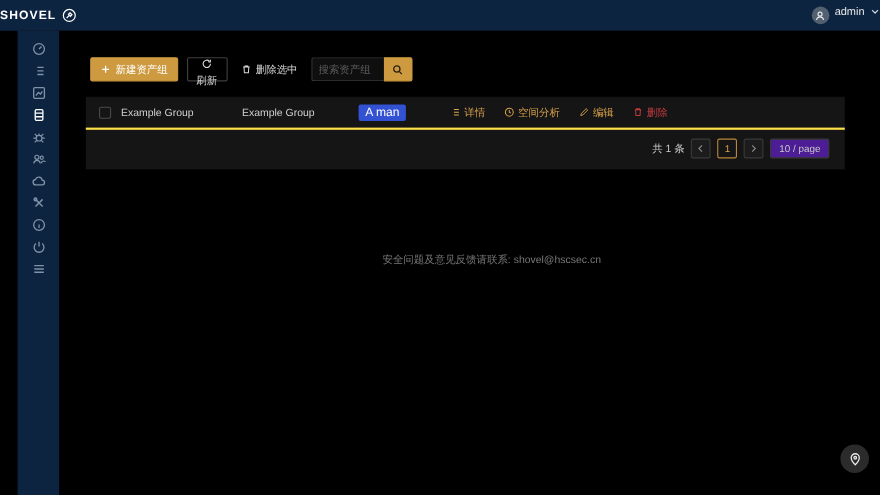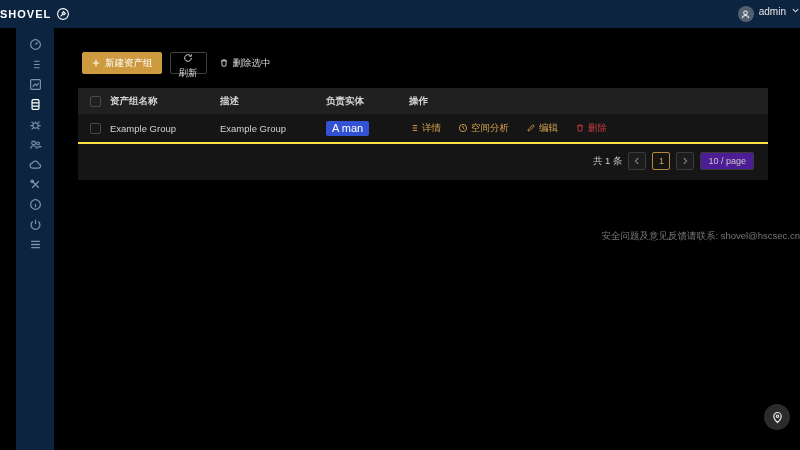--- a/index.html
+++ b/index.html
@@ -101,21 +101,21 @@
     cursor:pointer; font-size:9px;
   }
   .pg-size {
     height:18px; display:flex; align-items:center; padding:0 7px;
     background:#4c1d95; border:1px solid #3a3a3a; border-radius:2px; color:#c9c9c9;
     cursor:pointer; font-size:9px; white-space:nowrap;
   }
 
   
   .footer {
-    position:absolute; left:0; right:0; top:202px; text-align:right;
+    position:absolute; left:0; right:0; top:202px; text-align:center;
     color:#787878; font-size:9.5px;margin-left:40px;
   }
   .fab {
     position:absolute; right:10px; bottom:20px; width:26px; height:26px;
     border-radius:50%; background:#2b2b2b; display:flex; align-items:center;
     justify-content:center; color:#e8e8e8; cursor:pointer;
   }
 </style>
 </head>
 <body>
@@ -262,32 +262,34 @@
         <span>刷新</span>
       </button>
       <button class="btn btn-text">
         <span>
           <svg width="10" height="10" viewBox="0 0 12 12" fill="none" stroke="currentColor" stroke-width="1.1">
             <path d="M2.4 3.4h7.2M4.5 3.4V2.3h3v1.1M3.4 3.4l.4 6.3h4.4l.4-6.3"></path>
           </svg>
         </span>
         <span>删除选中</span>
       </button>
+      <div class="search-wrap">
+        <input class="search-input" placeholder="搜索资产组" style="">
+        <button class="search-btn">
+          <span>
+            <svg width="11" height="11" viewBox="0 0 12 12" fill="none" stroke="currentColor" stroke-width="1.3">
+              <circle cx="5.2" cy="5.2" r="3.1"></circle>
+              <path d="M7.5 7.5l2.6 2.6"></path>
+            </svg>
+          </span>
+        </button>
+      </div>
     </div>
 
     <div class="panel">
-      <div class="t-row t-head">
-        <div class="c-check">
-          <span class="checkbox"></span>
-        </div>
-        <div class="c-name cell">资产组名称</div>
-        <div class="c-desc cell">描述</div>
-        <div class="c-entity cell">负责实体</div>
-        <div class="c-ops cell">操作</div>
-      </div>
 
       <div class="t-row t-body">
         <div class="c-check">
           <span class="checkbox"></span>
         </div>
         <div class="c-name cell">Example Group</div>
         <div class="c-desc cell">Example Group</div>
         <div class="c-entity cell">
           <span class="badge">A man</span>
         </div>

